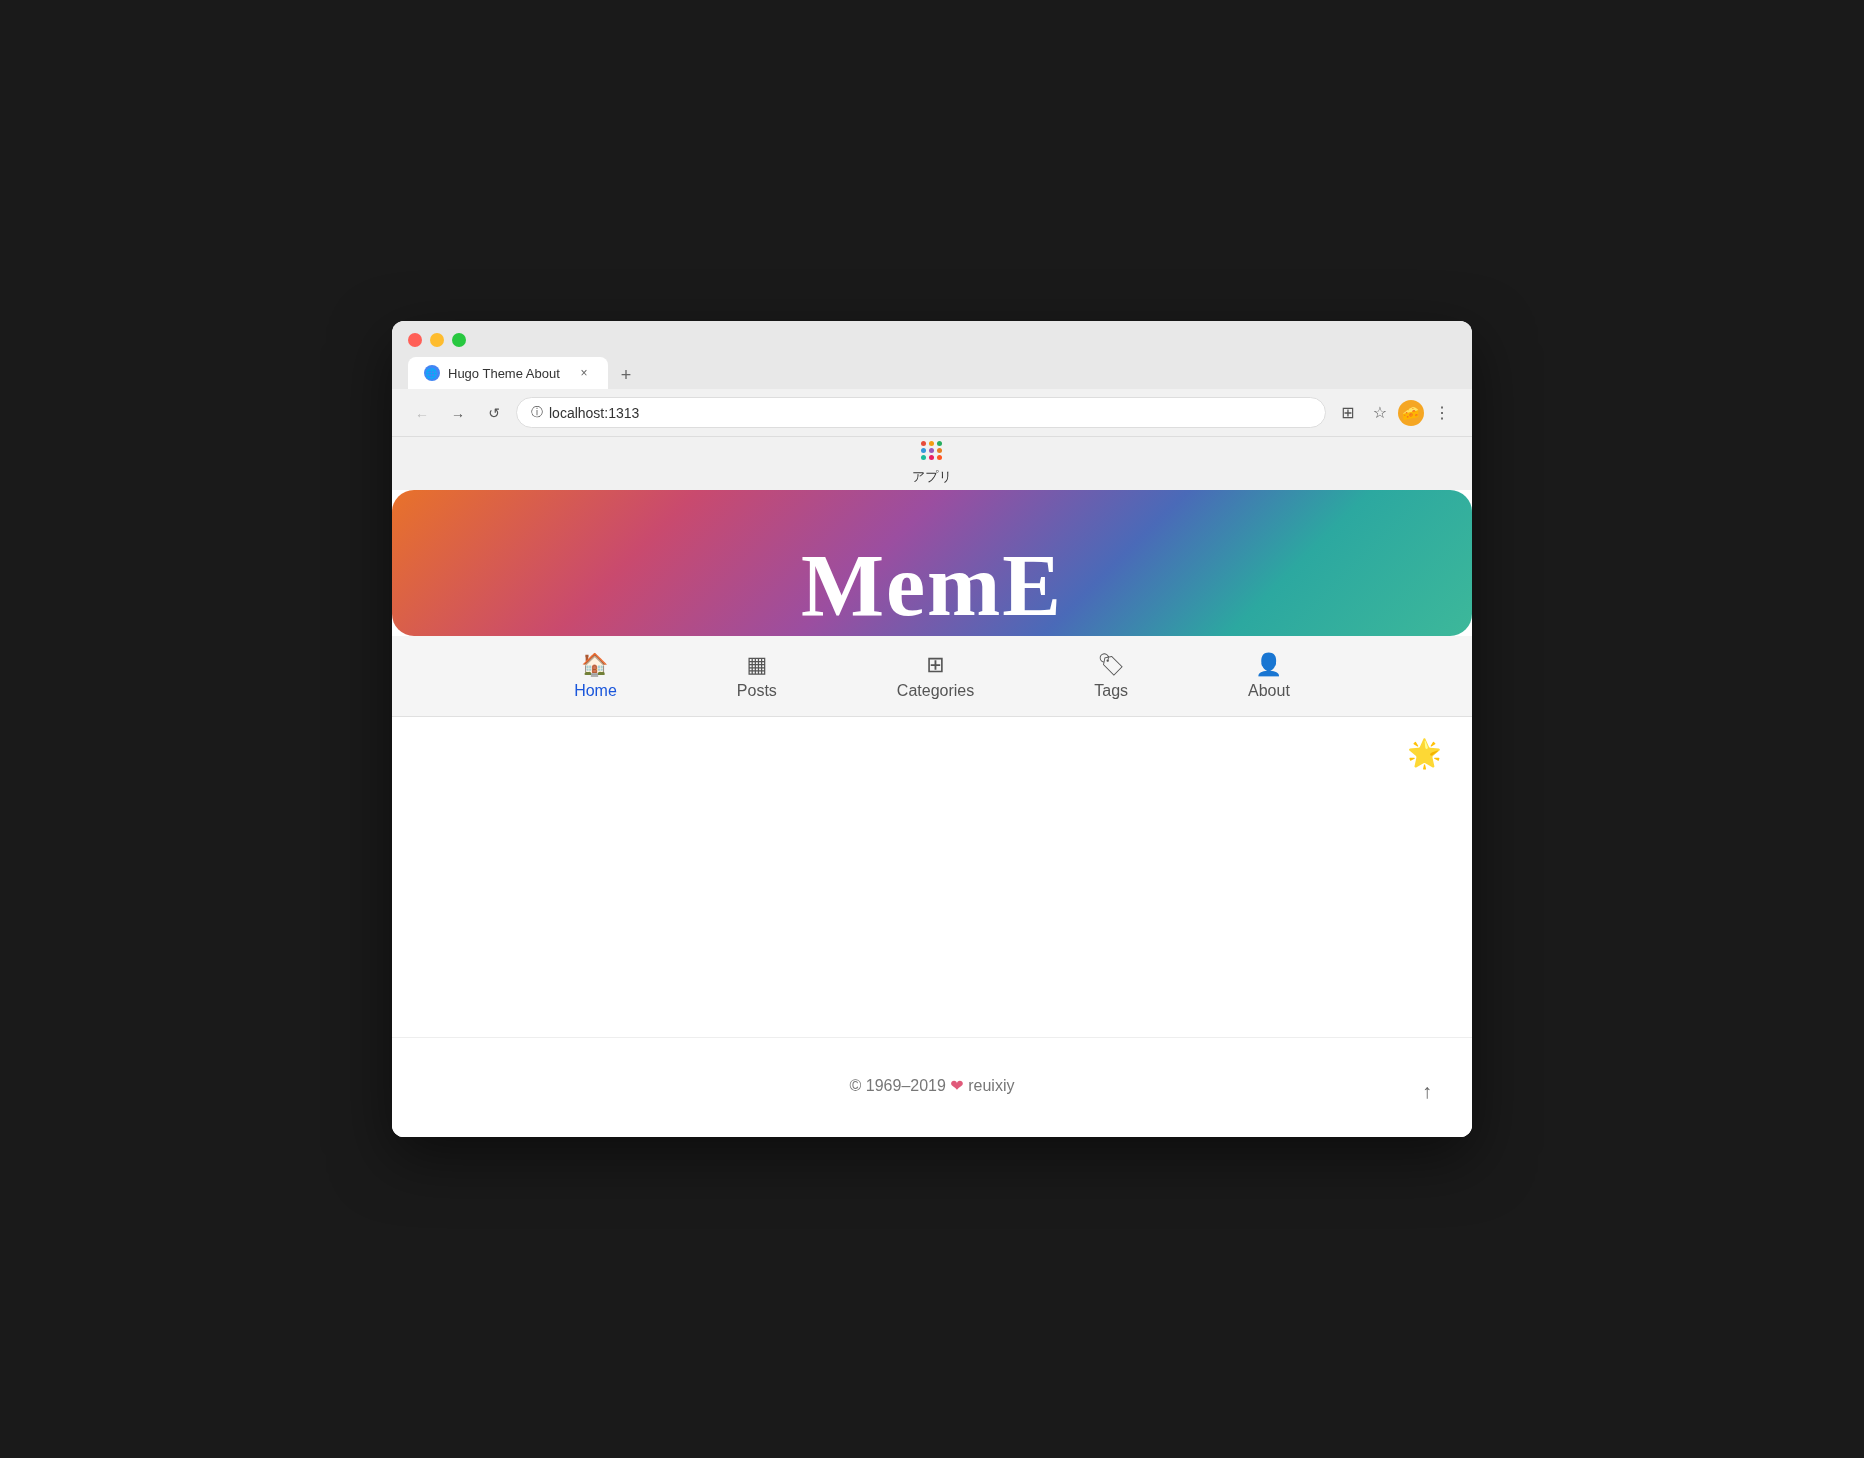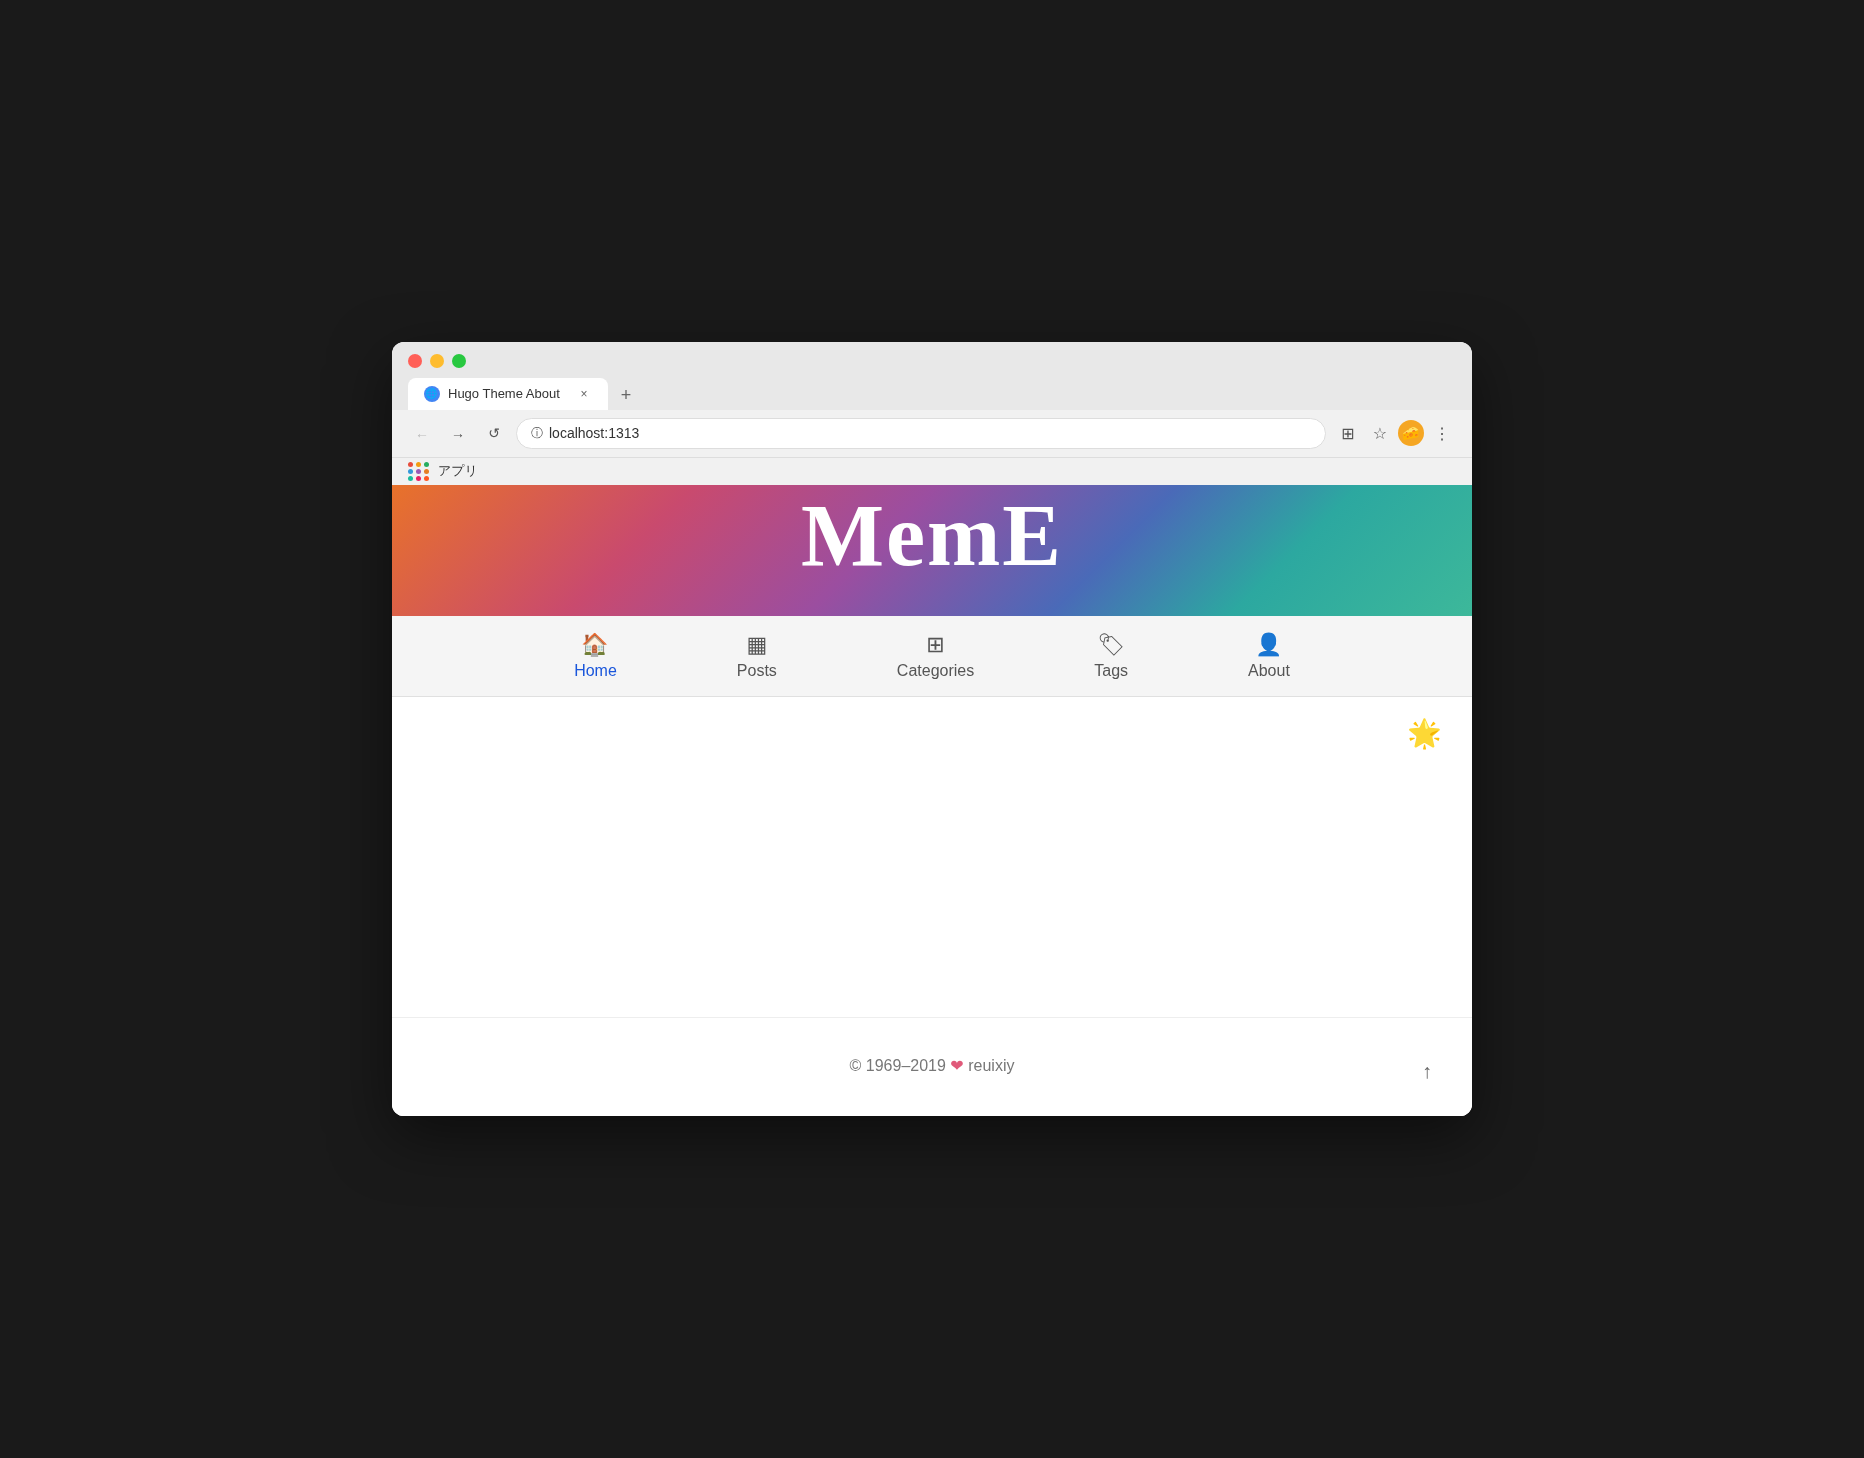--- a/index.html
+++ b/index.html
@@ -170,44 +170,46 @@
 
     .bookmarks-bar {
       background: #f1f1f1;
       padding: 4px 16px;
       display: flex;
       align-items: center;
       gap: 8px;
       border-top: 1px solid #ddd;
       font-size: 13px;
       color: #333;
+      flex-direction: column;
     }
 
     .apps-icon {
       display: grid;
       grid-template-columns: repeat(3,6px);
       gap: 2px;
     }
     .apps-dot {
       width: 5px;
       height: 5px;
       border-radius: 50%;
     }
 
     
     .site-content {
       background: #fff;
     }
 
     .site-header {
-      height: 131px;
+      height: 146px;
       background: linear-gradient(135deg, #e8722a 0%, #c94a6e 25%, #9b4ea0 45%, #4a6ab8 65%, #2ca8a0 80%, #3db89a 100%);
       display: flex;
-      align-items: flex-start;
-      justify-content: center;
+      align-items: flex-end;
+      justify-content: center;
+      border-radius: 22px;
     }
 
     .site-title {
       color: white;
       font-size: 88px;
       font-weight: 700;
       font-family: Georgia, serif;
       letter-spacing: 2px;
     }
 

